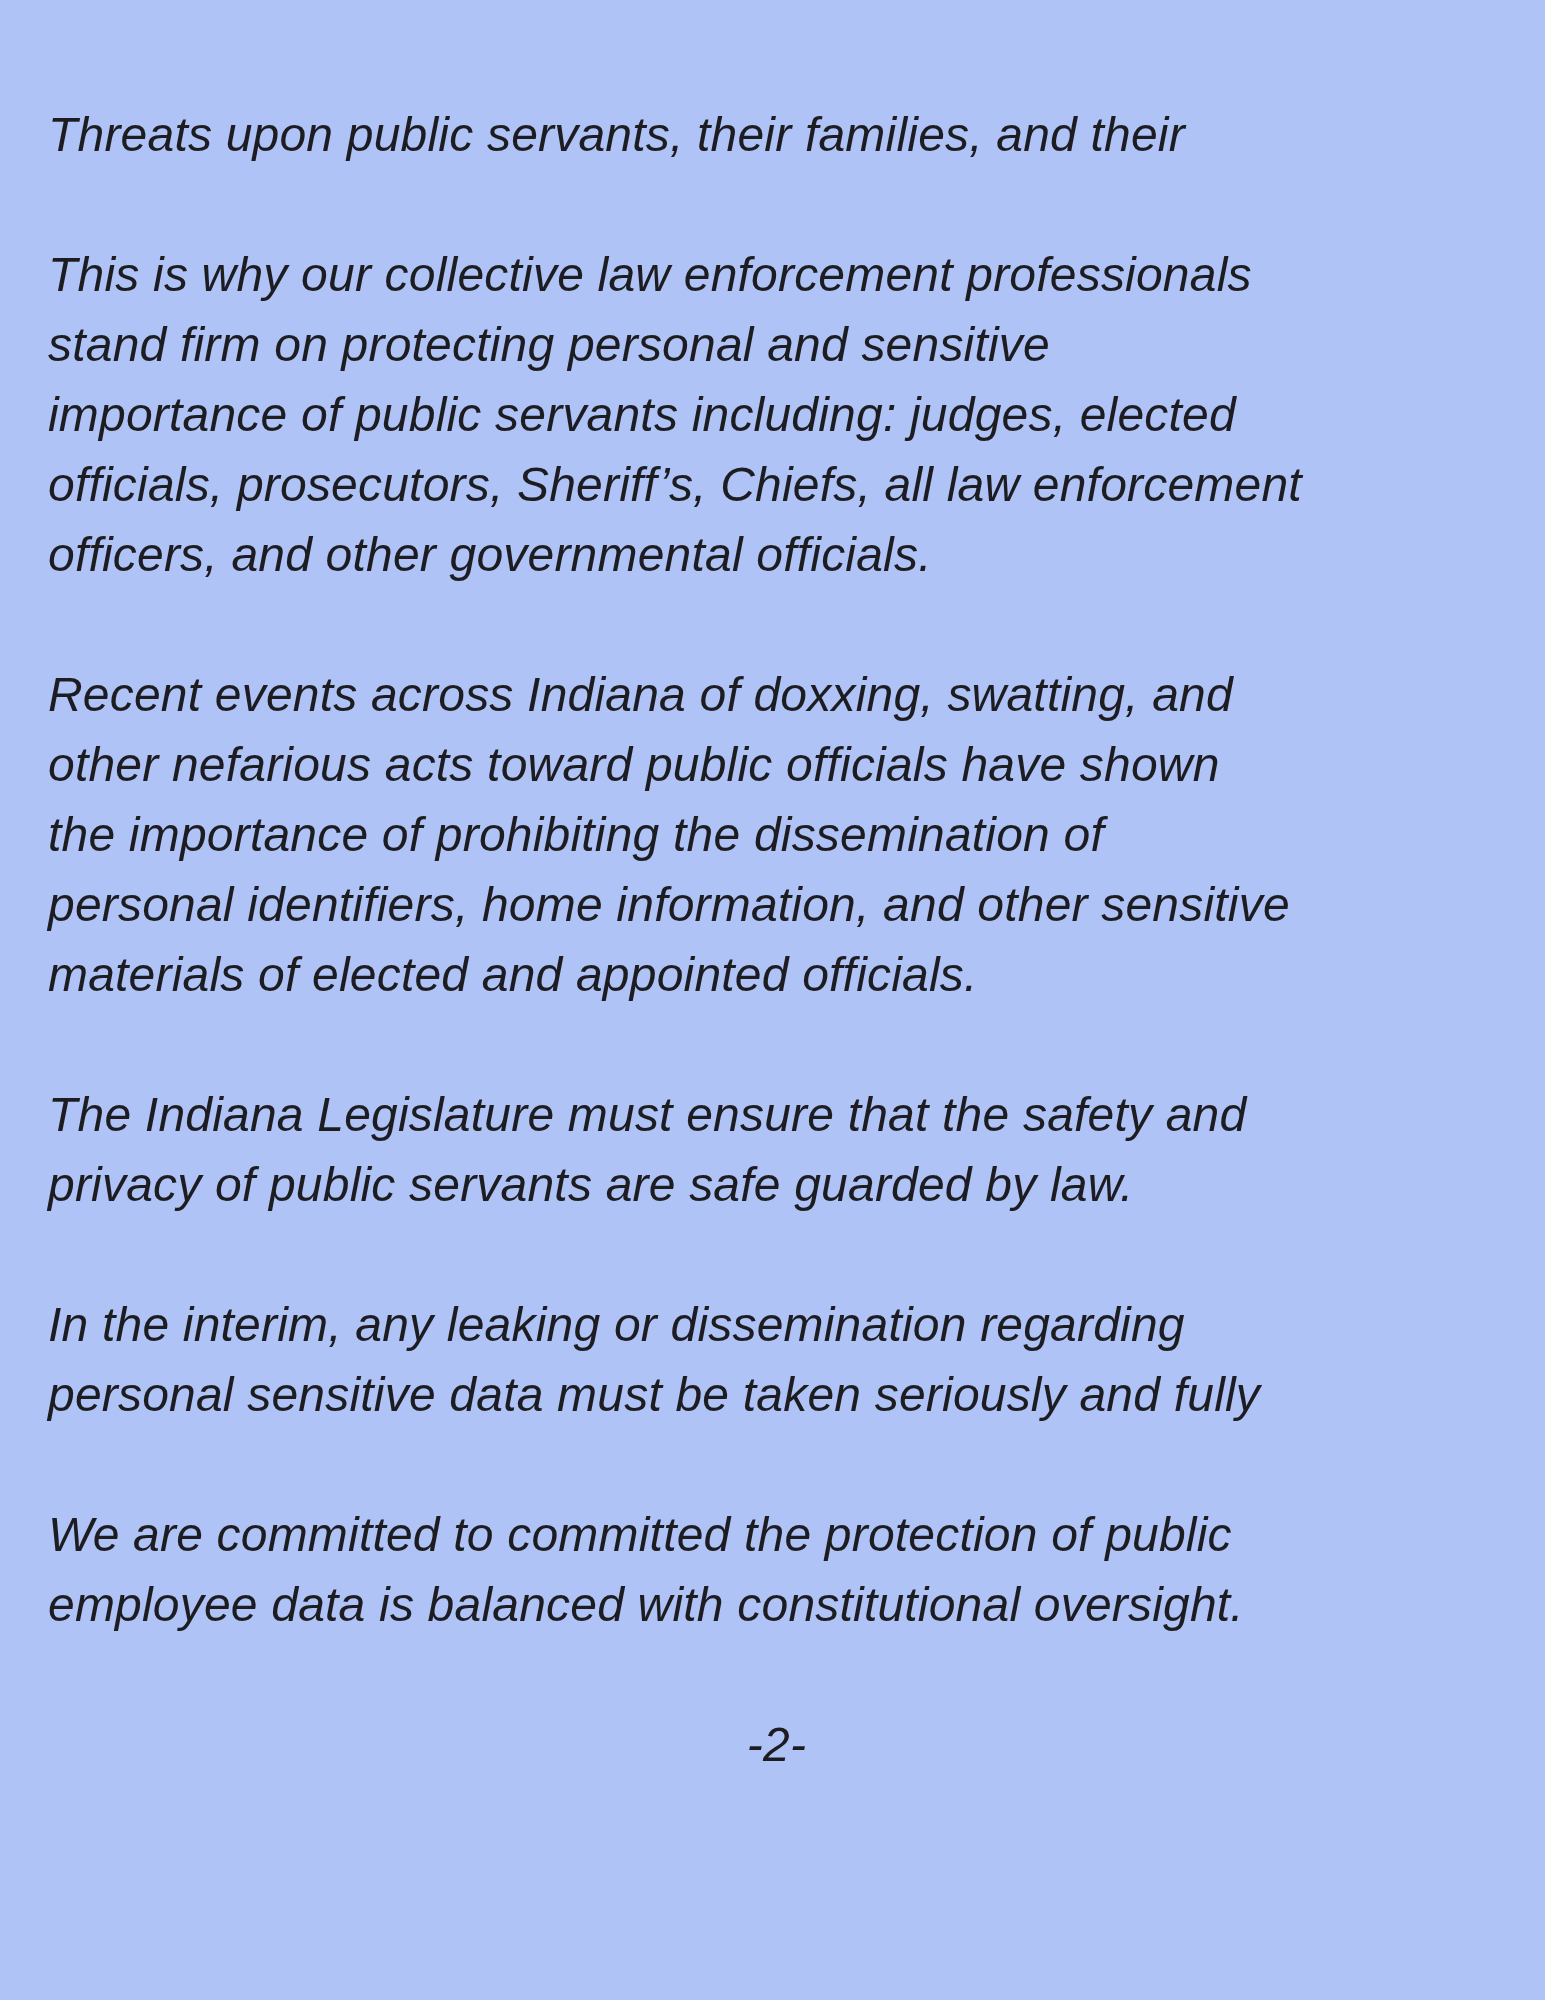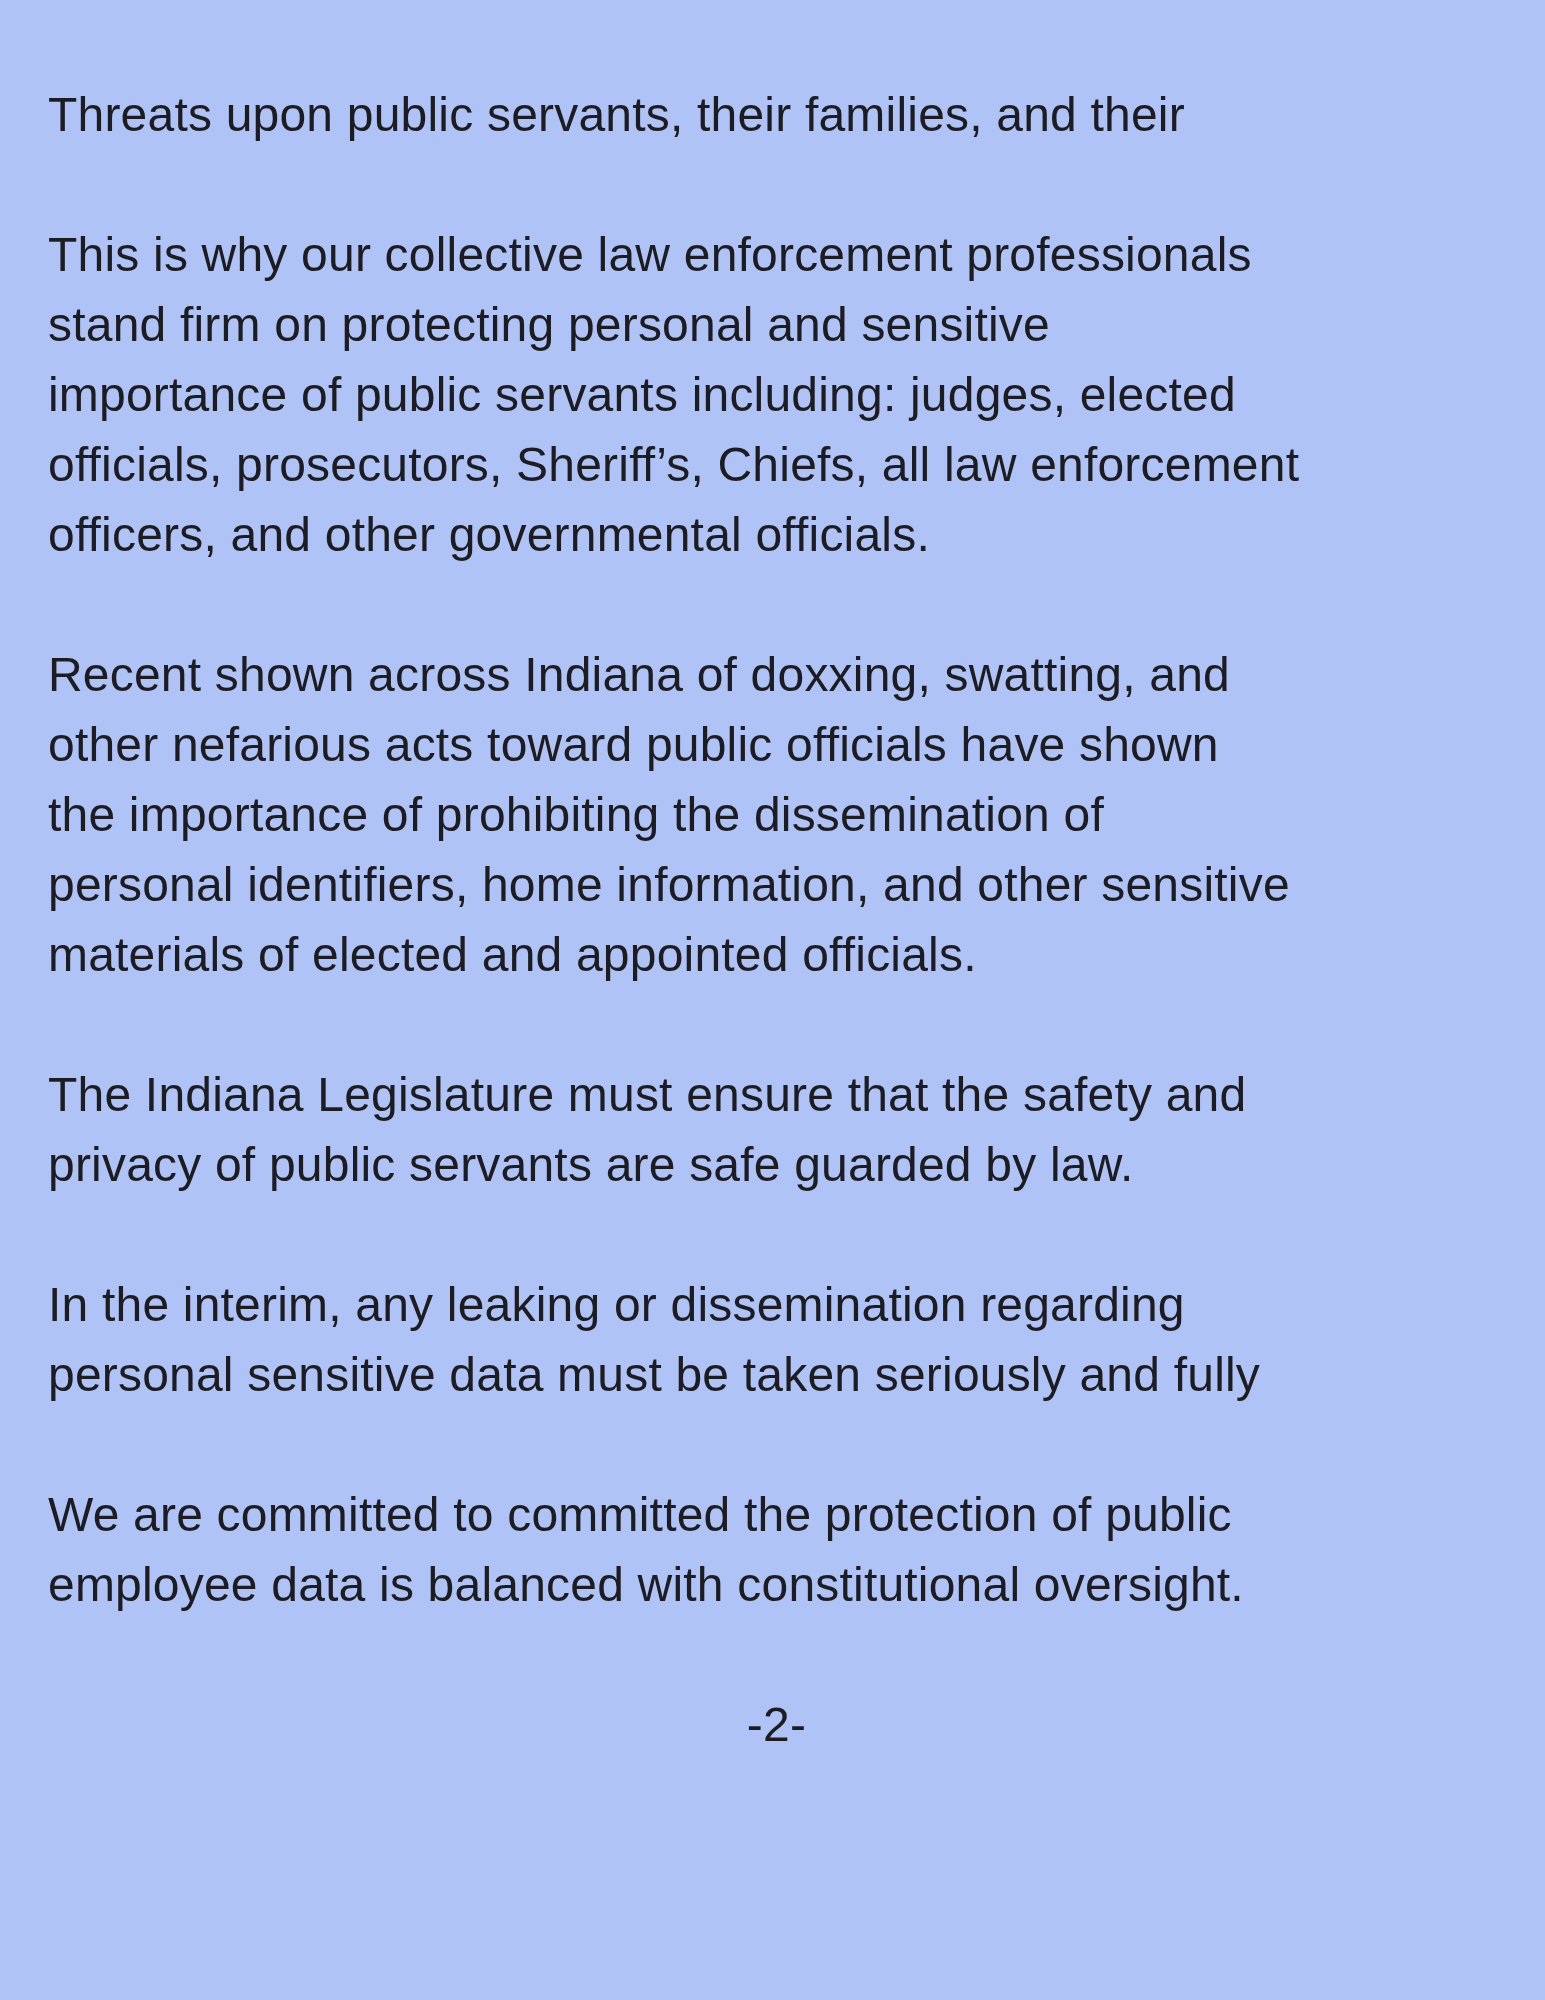--- a/index.html
+++ b/index.html
@@ -9,21 +9,22 @@
   body {
     width: 1545px;
     height: 2000px;
     overflow: hidden;
     font-family: "Liberation Sans", sans-serif;
   }
   .doc {
     box-sizing: border-box;
     width: 1545px;
     height: 2000px;
-    padding: 80px 40px 0 48px;
+    padding: 100px 40px 0 48px;
+    font-style: italic;
     font-size: 48px;
     line-height: 70px;
     letter-spacing: 0.2px;
   }
   .paragraph {
     margin: 0 0 70px 0;
   }
   .line {
     white-space: nowrap;
   }
@@ -43,21 +44,21 @@
         <div class="line">Threats upon public servants, their families, and their</div>
       </div>
       <div class="paragraph">
         <div class="line">This is why our collective law enforcement professionals</div>
         <div class="line">stand firm on protecting personal and sensitive</div>
         <div class="line">importance of public servants including: judges, elected</div>
         <div class="line">officials, prosecutors, Sheriff’s, Chiefs, all law enforcement</div>
         <div class="line">officers, and other governmental officials.</div>
       </div>
       <div class="paragraph">
-        <div class="line">Recent shown across Indiana of doxxing, swatting, and</div>
+        <div class="line">Recent events across Indiana of doxxing, swatting, and</div>
         <div class="line">other nefarious acts toward public officials have shown</div>
         <div class="line">the importance of prohibiting the dissemination of</div>
         <div class="line">personal identifiers, home information, and other sensitive</div>
         <div class="line">materials of elected and appointed officials.</div>
       </div>
       <div class="paragraph">
         <div class="line">The Indiana Legislature must ensure that the safety and</div>
         <div class="line">privacy of public servants are safe guarded by law.</div>
       </div>
       <div class="paragraph">

